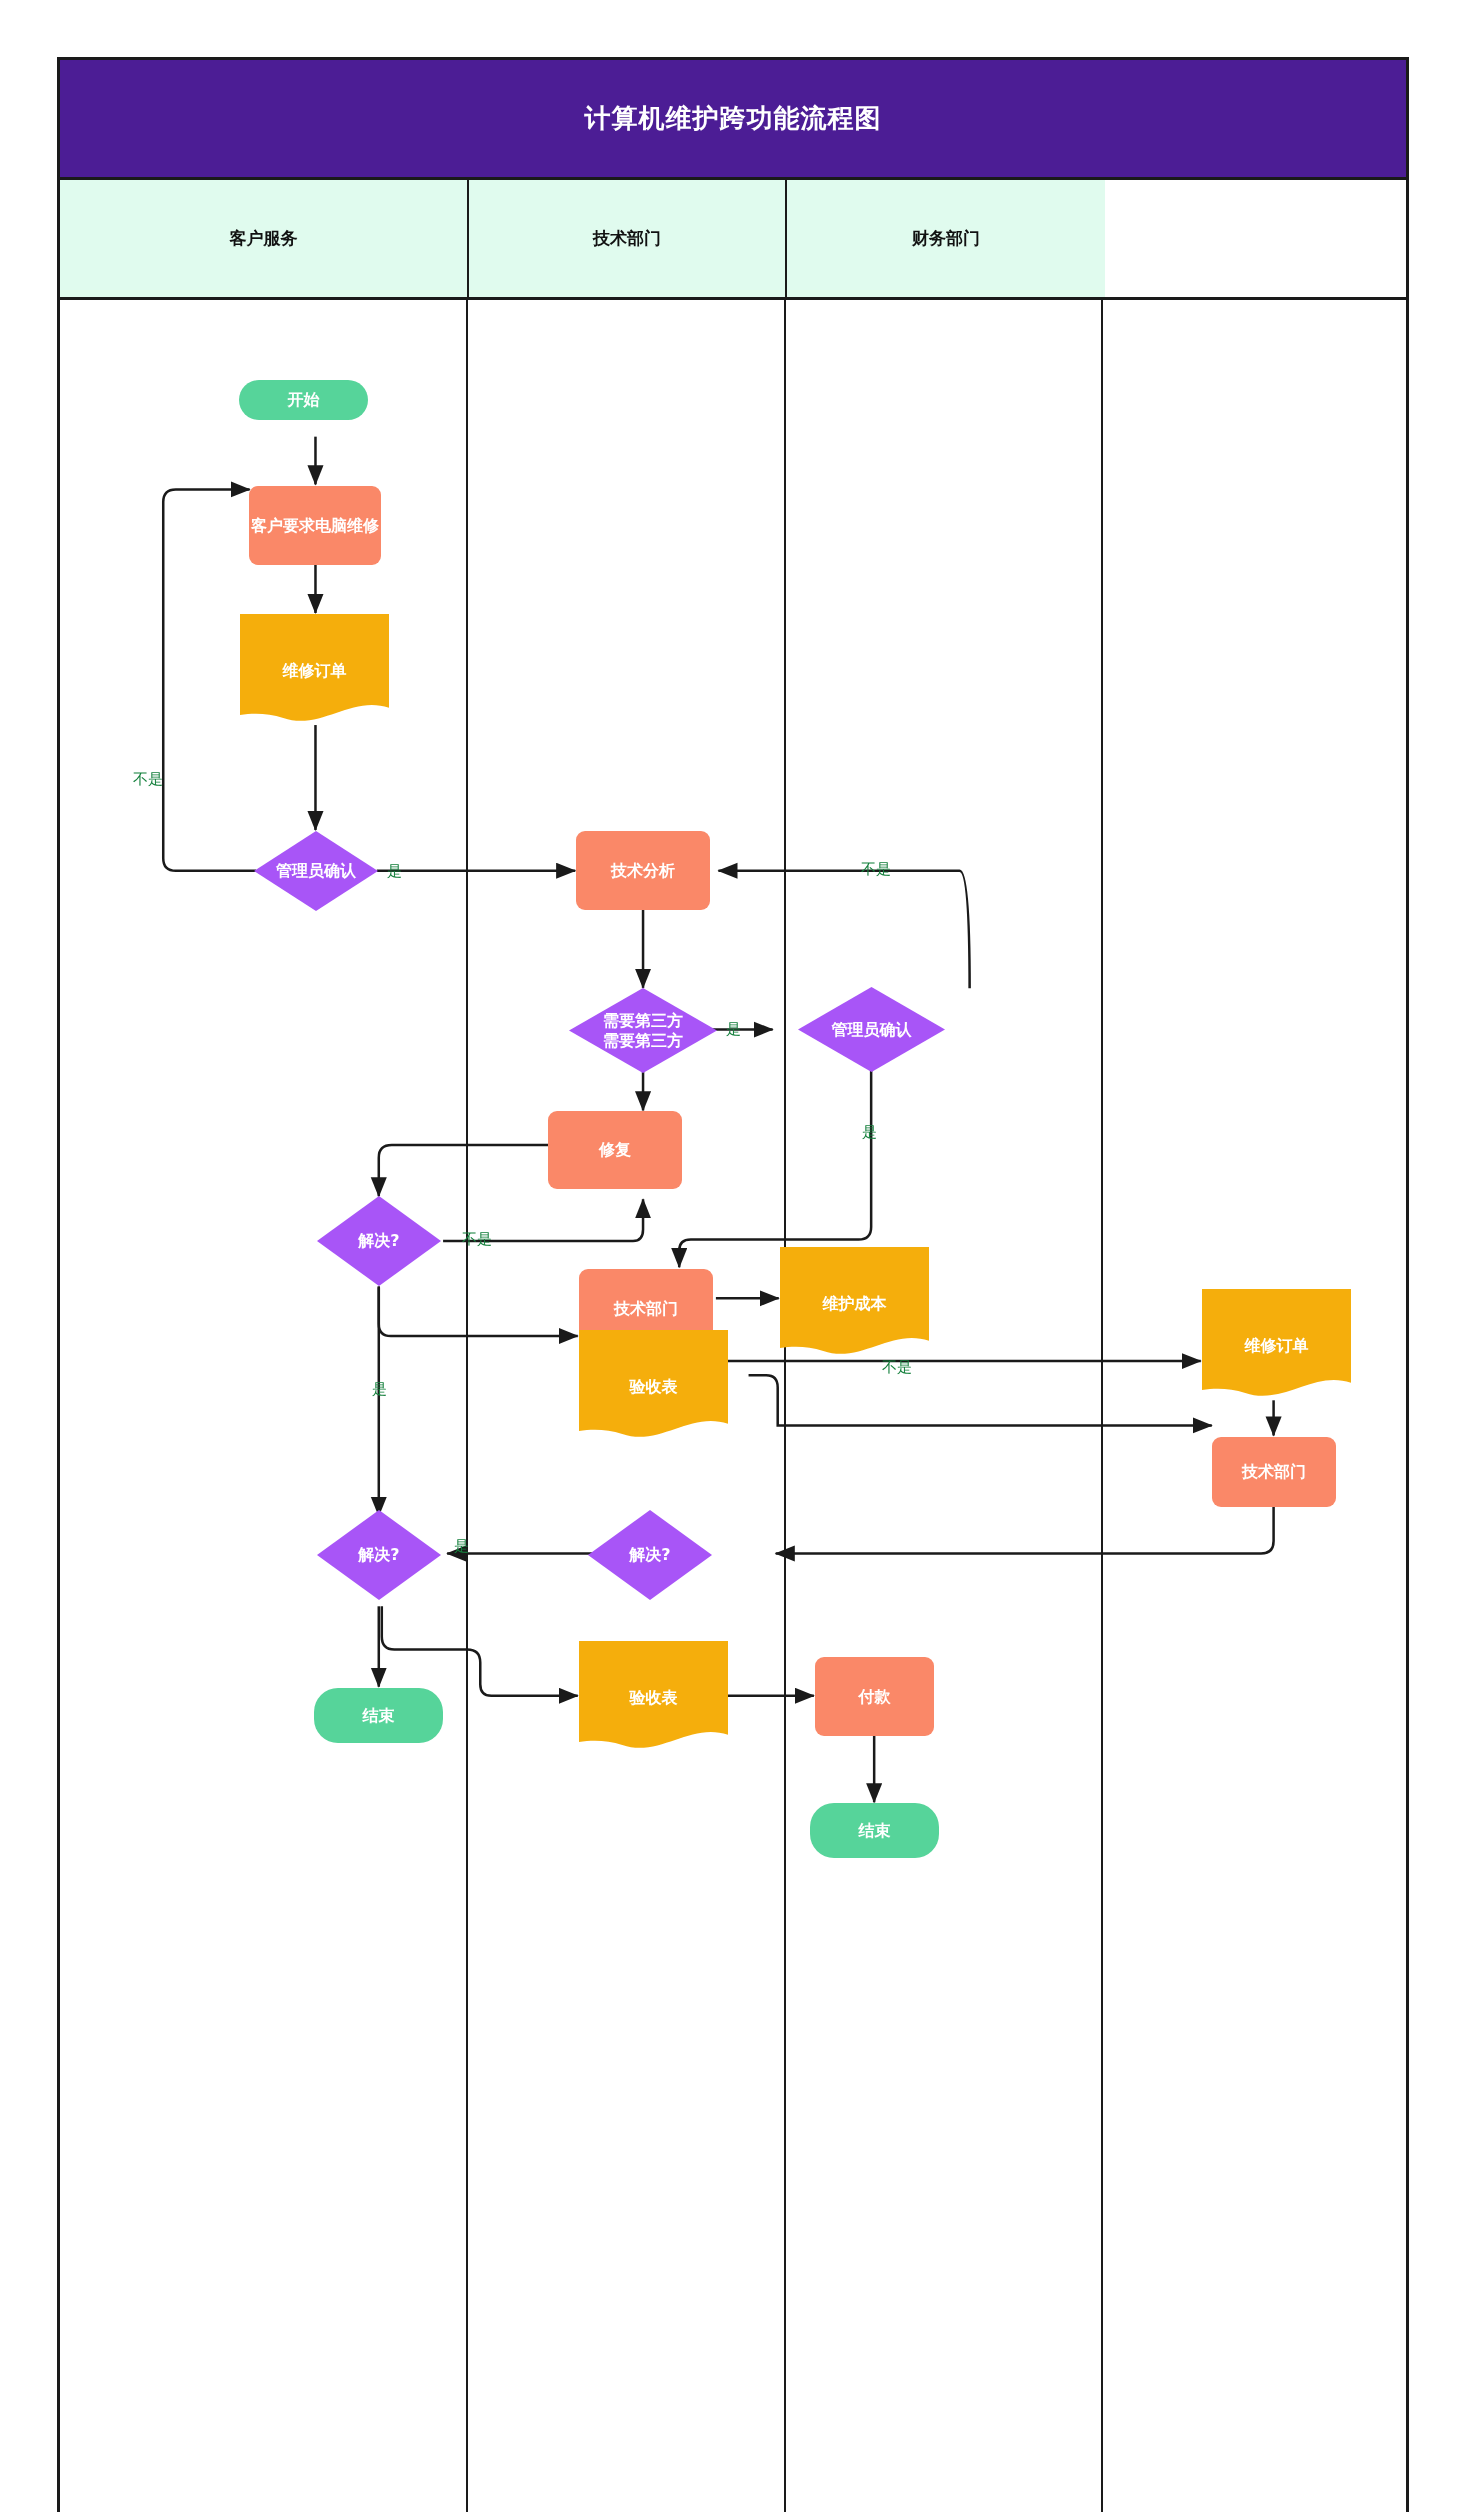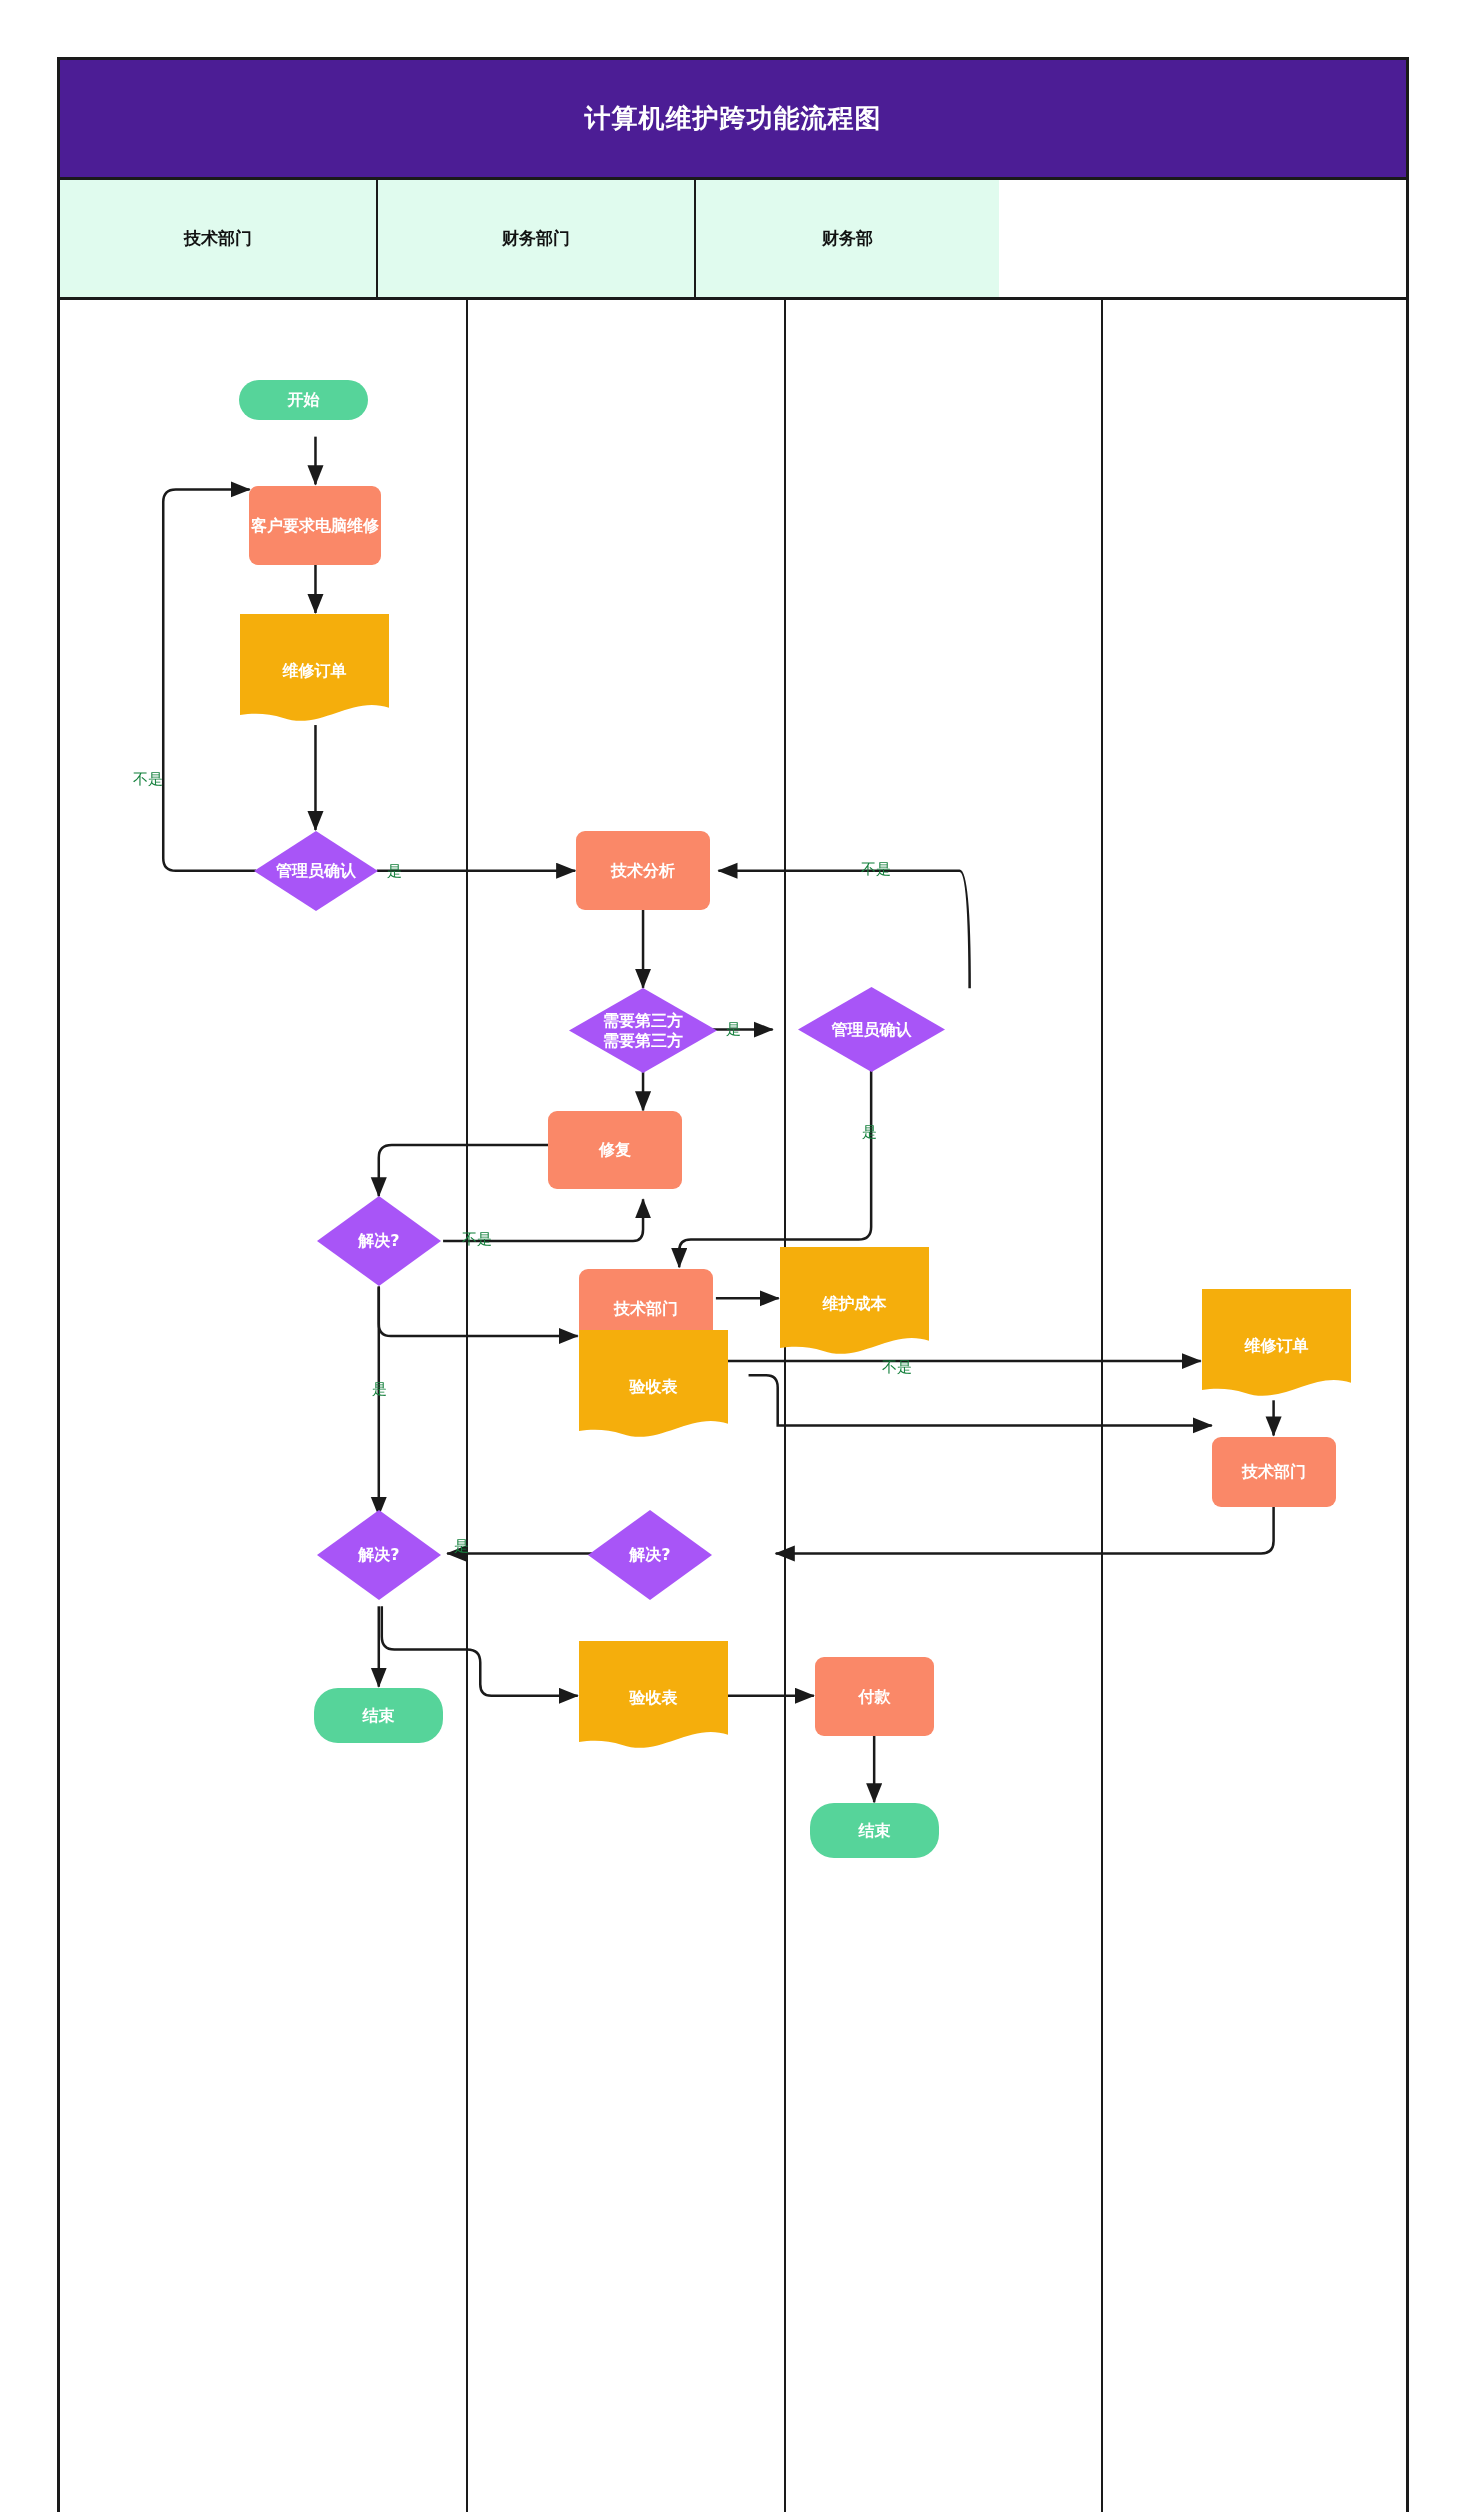--- a/index.html
+++ b/index.html
@@ -31,28 +31,28 @@
 <body>
 
 <div id="page">
   <div id="frame">
 
     <div id="titlebar">
       <span class="t">计算机维护跨功能流程图</span>
     </div>
 
     <div id="laneheads">
+      <div class="lh" style="width:409px">
+        <span>客户服务</span>
+        </div>
       <div class="lh" style="width:318px">
         <span>技术部门</span>
         </div>
       <div class="lh" style="width:318px">
         <span>财务部门</span>
-        </div>
-      <div class="lh" style="width:303px">
-        <span>财务部</span>
         </div>
     </div>
 
     <div id="body">
 
       <div class="lanediv" style="left:406px"></div>
       <div class="lanediv" style="left:724px"></div>
       <div class="lanediv" style="left:1041px"></div>
 
       <svg id="edges" viewBox="0 0 2690 5161">

